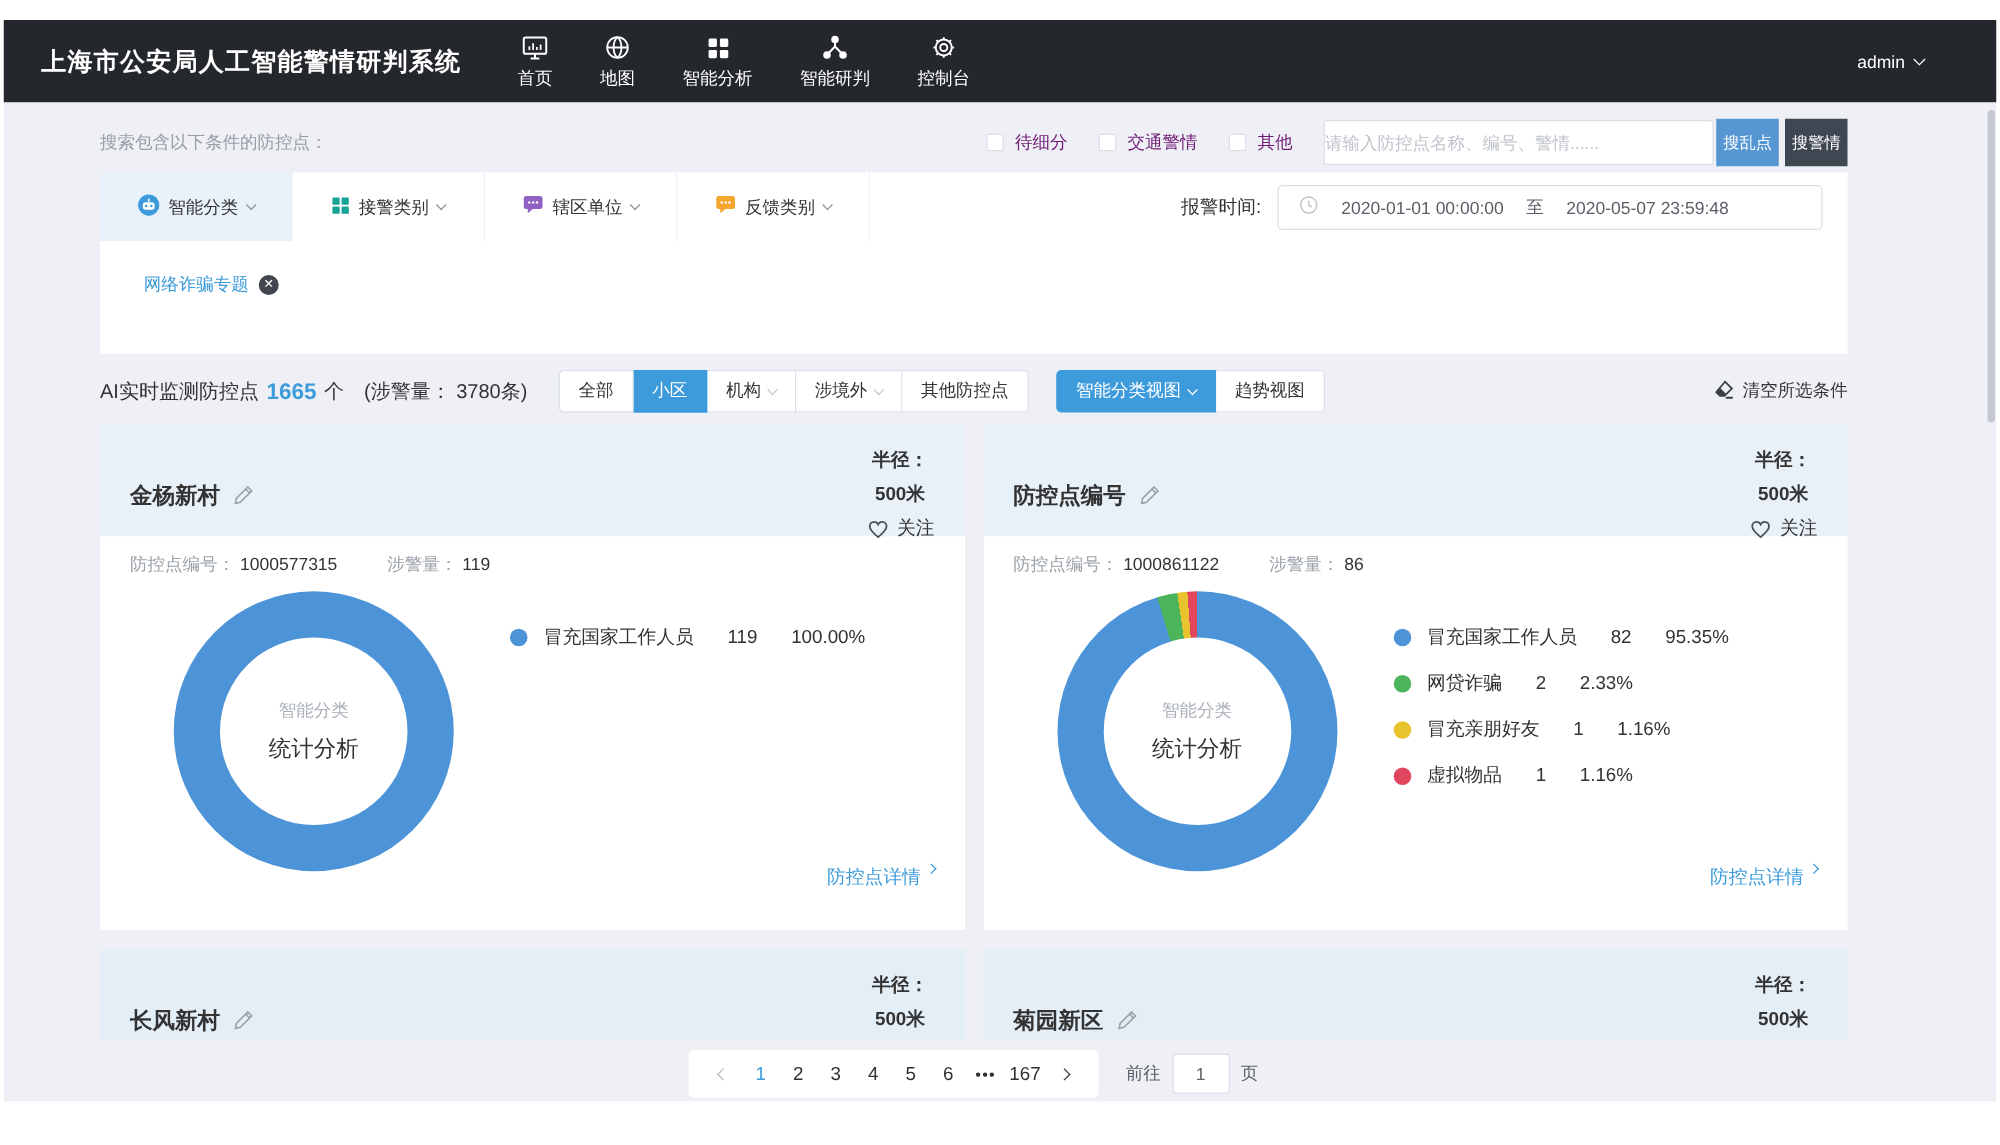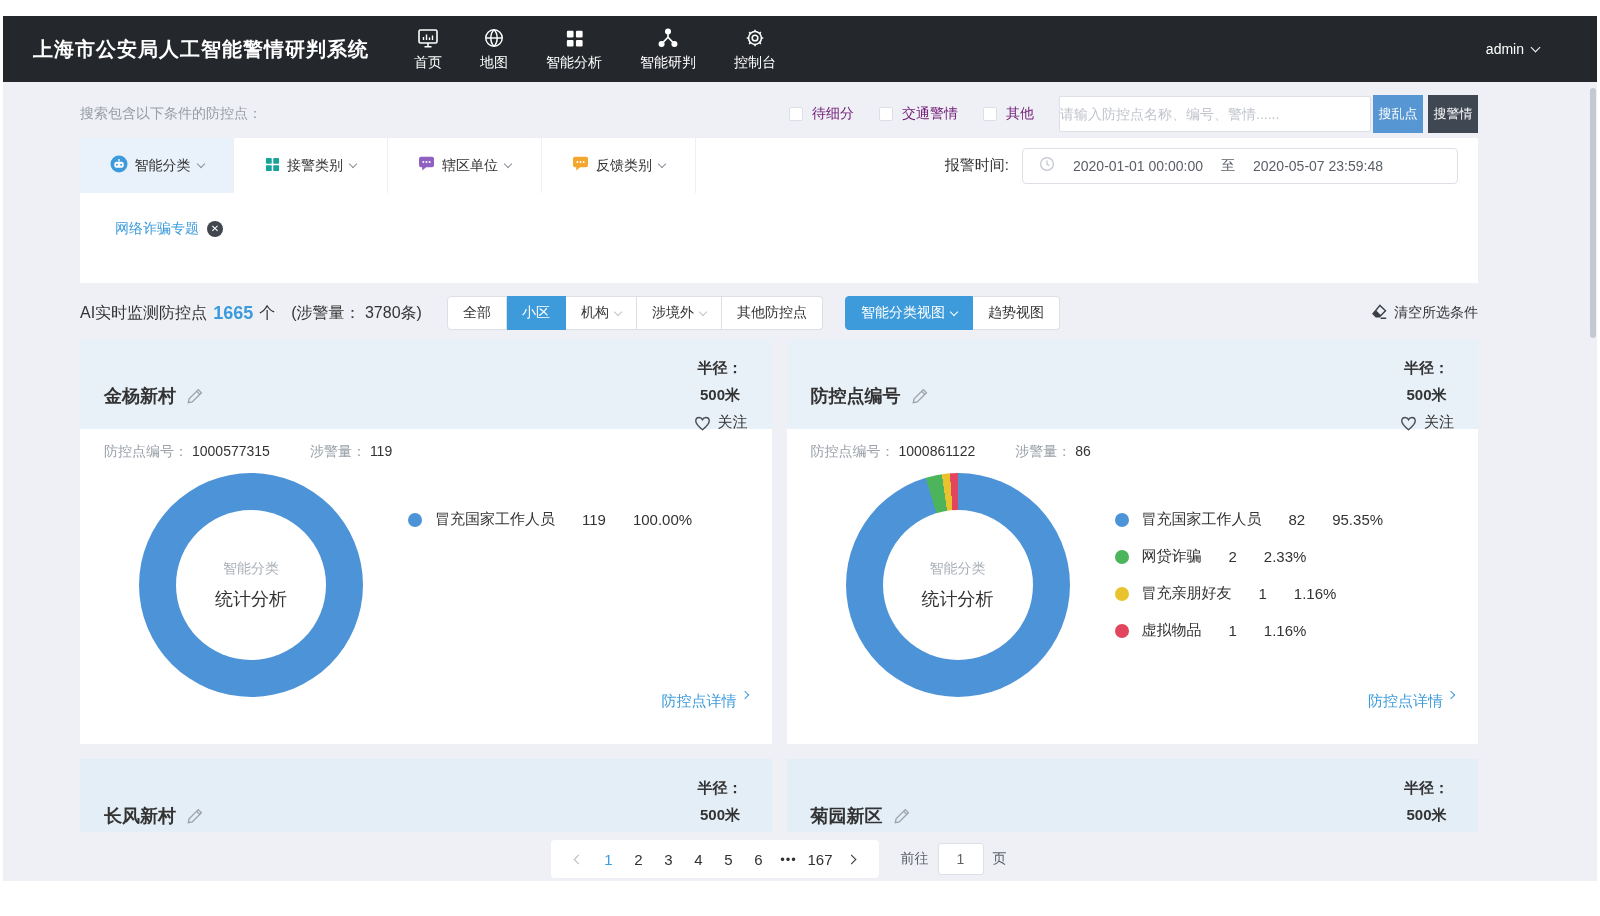--- a/index.html
+++ b/index.html
@@ -75,21 +75,21 @@
   .follow { display: flex; align-items: center; gap: 6px; cursor: pointer; font-size: 15px; color: #333; }
   .ch-sub { margin-top: 11px; display: flex; font-size: 14px; }
   .sub-label { color: #9aa1a9; }
   .sub-value { color: #333; margin-left: 4px; }
   .sub-gap { width: 40px; }
   .card-body { position: relative; height: 315px; }
   .donut { position: absolute; left: 59px; top: 44px; width: 224px; height: 224px; border-radius: 50%; }
   .donut-hole { position: absolute; inset: 37px; background: #fff; border-radius: 50%; display: flex; flex-direction: column; align-items: center; justify-content: center; gap: 9px; }
   .hole-l1 { font-size: 14px; color: #aab0b8; }
   .hole-l2 { font-size: 18px; color: #333; }
-  .legend { position: absolute; left: 328px; top: 72px; }
+  .legend { position: absolute; left: 328px; top: 62px; }
   .legend-row { height: 37px; display: flex; align-items: center; font-size: 15px; color: #333; }
   .dot { width: 14px; height: 14px; border-radius: 50%; margin-right: 13px; flex: none; }
   .lg-label { margin-right: 27px; }
   .lg-count { margin-right: 27px; }
   .detail-link { position: absolute; right: 24px; bottom: 33px; display: flex; align-items: flex-start; gap: 5px; font-size: 15px; color: #3e9cdb; cursor: pointer; margin-left: 21px; }
   .detail-link .chev { width: 6px; height: 6px; }
 
   
   .cards-row.partial { margin-top: 15px; height: 73px; overflow: hidden; }
   .cards-row.partial .card { height: 90px; }

